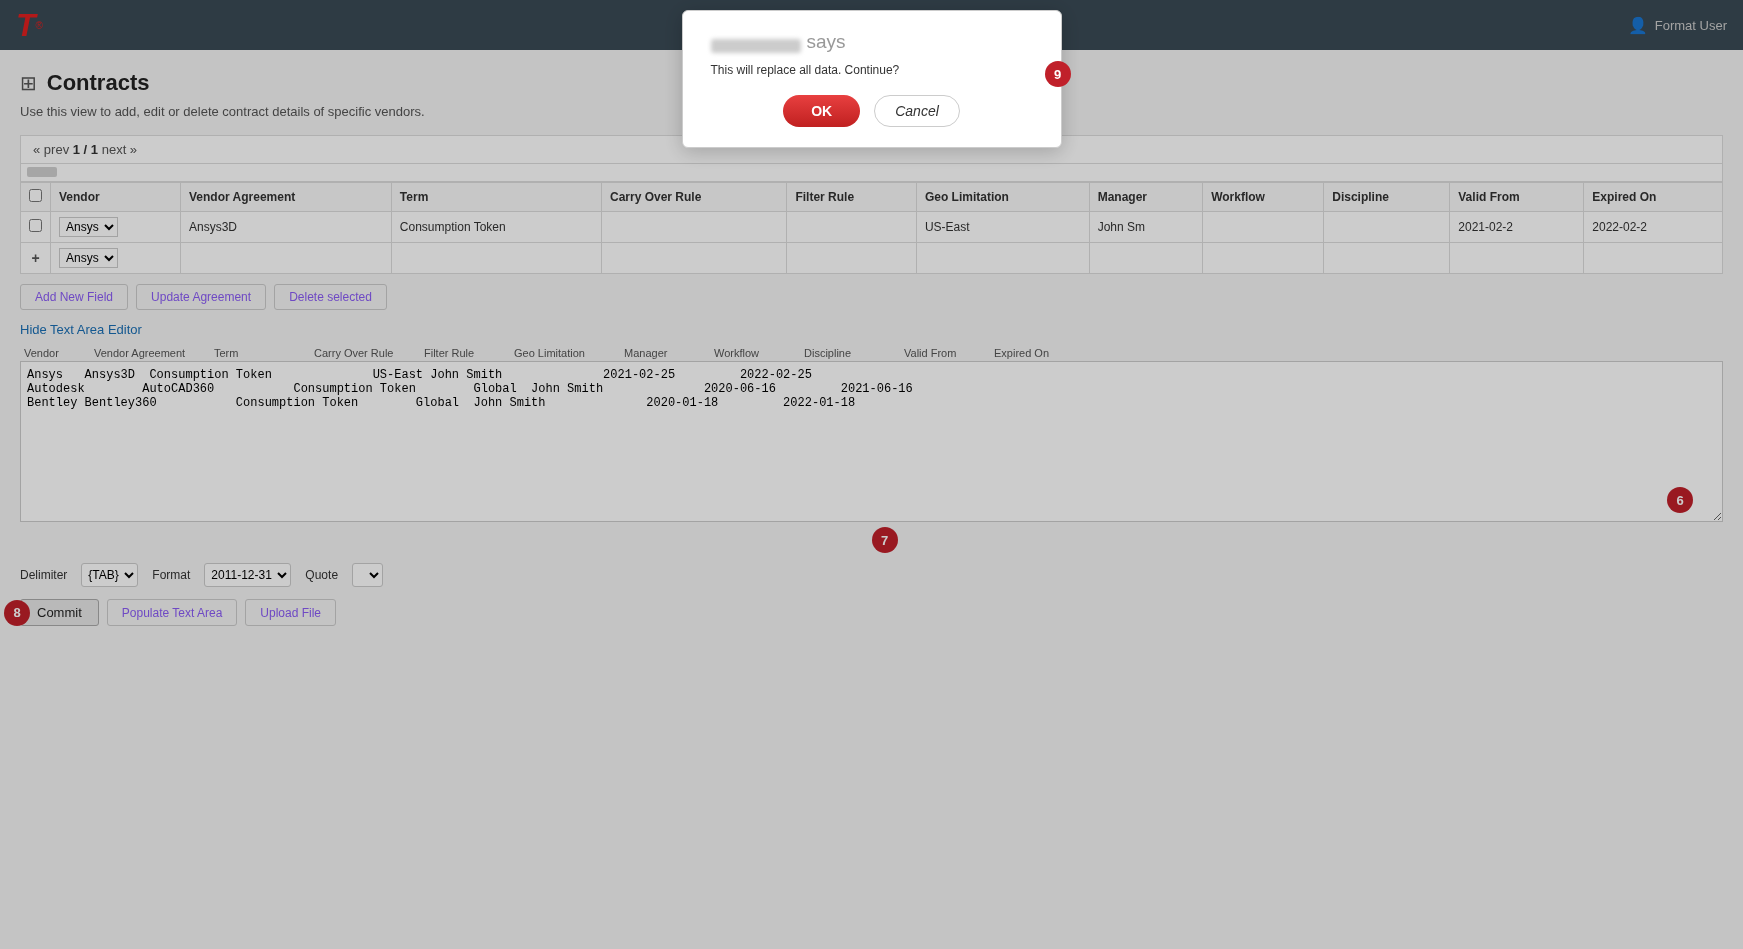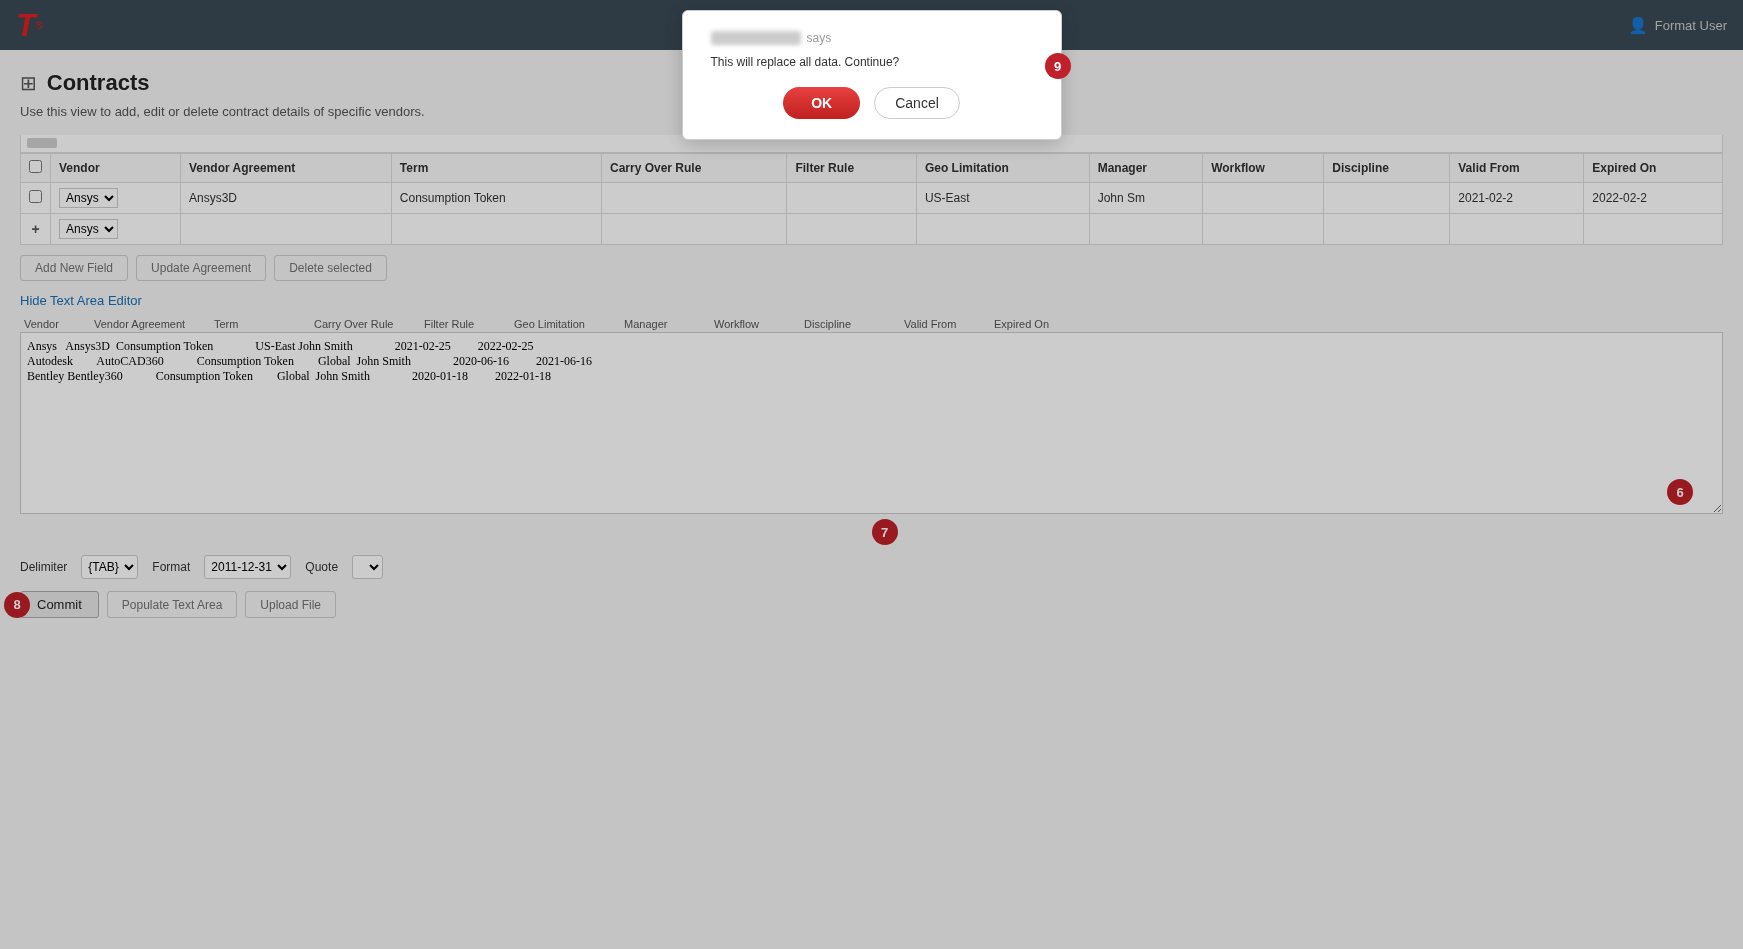--- a/index.html
+++ b/index.html
@@ -136,21 +136,21 @@
       gap: 8px;
       margin-bottom: 12px;
     }
     .btn {
       padding: 5px 14px;
       font-size: 12px;
       border: 1px solid #ccc;
       background: #f5f5f5;
       cursor: pointer;
       border-radius: 3px;
-      color: #737373;
+      color: #8b5cf6;
     }
 
     
     .hide-link {
       color: #1a6fb5;
       text-decoration: none;
       font-size: 13px;
       display: block;
       margin-bottom: 10px;
     }
@@ -171,22 +171,22 @@
     .col-filter { width: 90px; }
     .col-geo { width: 110px; }
     .col-manager { width: 90px; }
     .col-workflow { width: 90px; }
     .col-discipline { width: 100px; }
     .col-valid { width: 90px; }
     .col-expired { width: 90px; }
 
     .text-editor {
       width: 100%;
-      height: 182px;
-      font-family: Liberation Serif, serif;
+      height: 161px;
+      font-family: Liberation Mono, monospace;
       font-size: 12px;
       border: 1px solid #ccc;
       padding: 6px;
       resize: vertical;
       background: #fff;
       margin-bottom: 8px;
     }
 
     
     .bottom-controls {
@@ -235,25 +235,25 @@
       background: #fff;
       border: 1px solid #ccc;
       border-radius: 6px;
       padding: 20px 28px 20px 28px;
       min-width: 380px;
       max-width: 480px;
       box-shadow: 0 4px 20px rgba(0,0,0,0.2);
       position: relative;
     }
     .dialog-title {
-      font-size: 12px;
+      font-size: 19px;
       color: #999;
       margin-bottom: 10px;
       display: flex;
-      align-items: center;
+      align-items: flex-end;
       gap: 6px;
     }
     .dialog-title-blurred {
       display: inline-block;
       width: 90px;
       height: 14px;
       background: #ccc;
       border-radius: 3px;
       filter: blur(2px);
     }
@@ -278,20 +278,21 @@
       font-weight: bold;
     }
     .btn-cancel-dialog {
       padding: 7px 20px;
       background: #fff;
       color: #333;
       border: 1px solid #ccc;
       border-radius: 20px;
       font-size: 14px;
       cursor: pointer;
+      font-style: italic;
     }
 
     
     .step-badge {
       display: inline-flex;
       align-items: center;
       justify-content: center;
       width: 26px;
       height: 26px;
       border-radius: 50%;
@@ -341,20 +342,25 @@
   </div>
 
   
   <div class="page-title">
     <span class="page-title-icon">⊞</span>
     <h1>Contracts</h1>
   </div>
   <p class="page-subtitle">Use this view to add, edit or delete contract details of specific vendors.</p>
 
   
+  <div class="pagination-bar">
+    <a href="#">« prev</a>
+    <strong>1 / 1</strong>
+    <a href="#">next »</a>
+  </div>
   <div class="progress-area">
     <div class="progress-bar-inner"></div>
   </div>
 
   
   <table class="contracts-table">
     <thead>
       <tr>
         <th class="checkbox-col">
           <input type="checkbox" style="">

